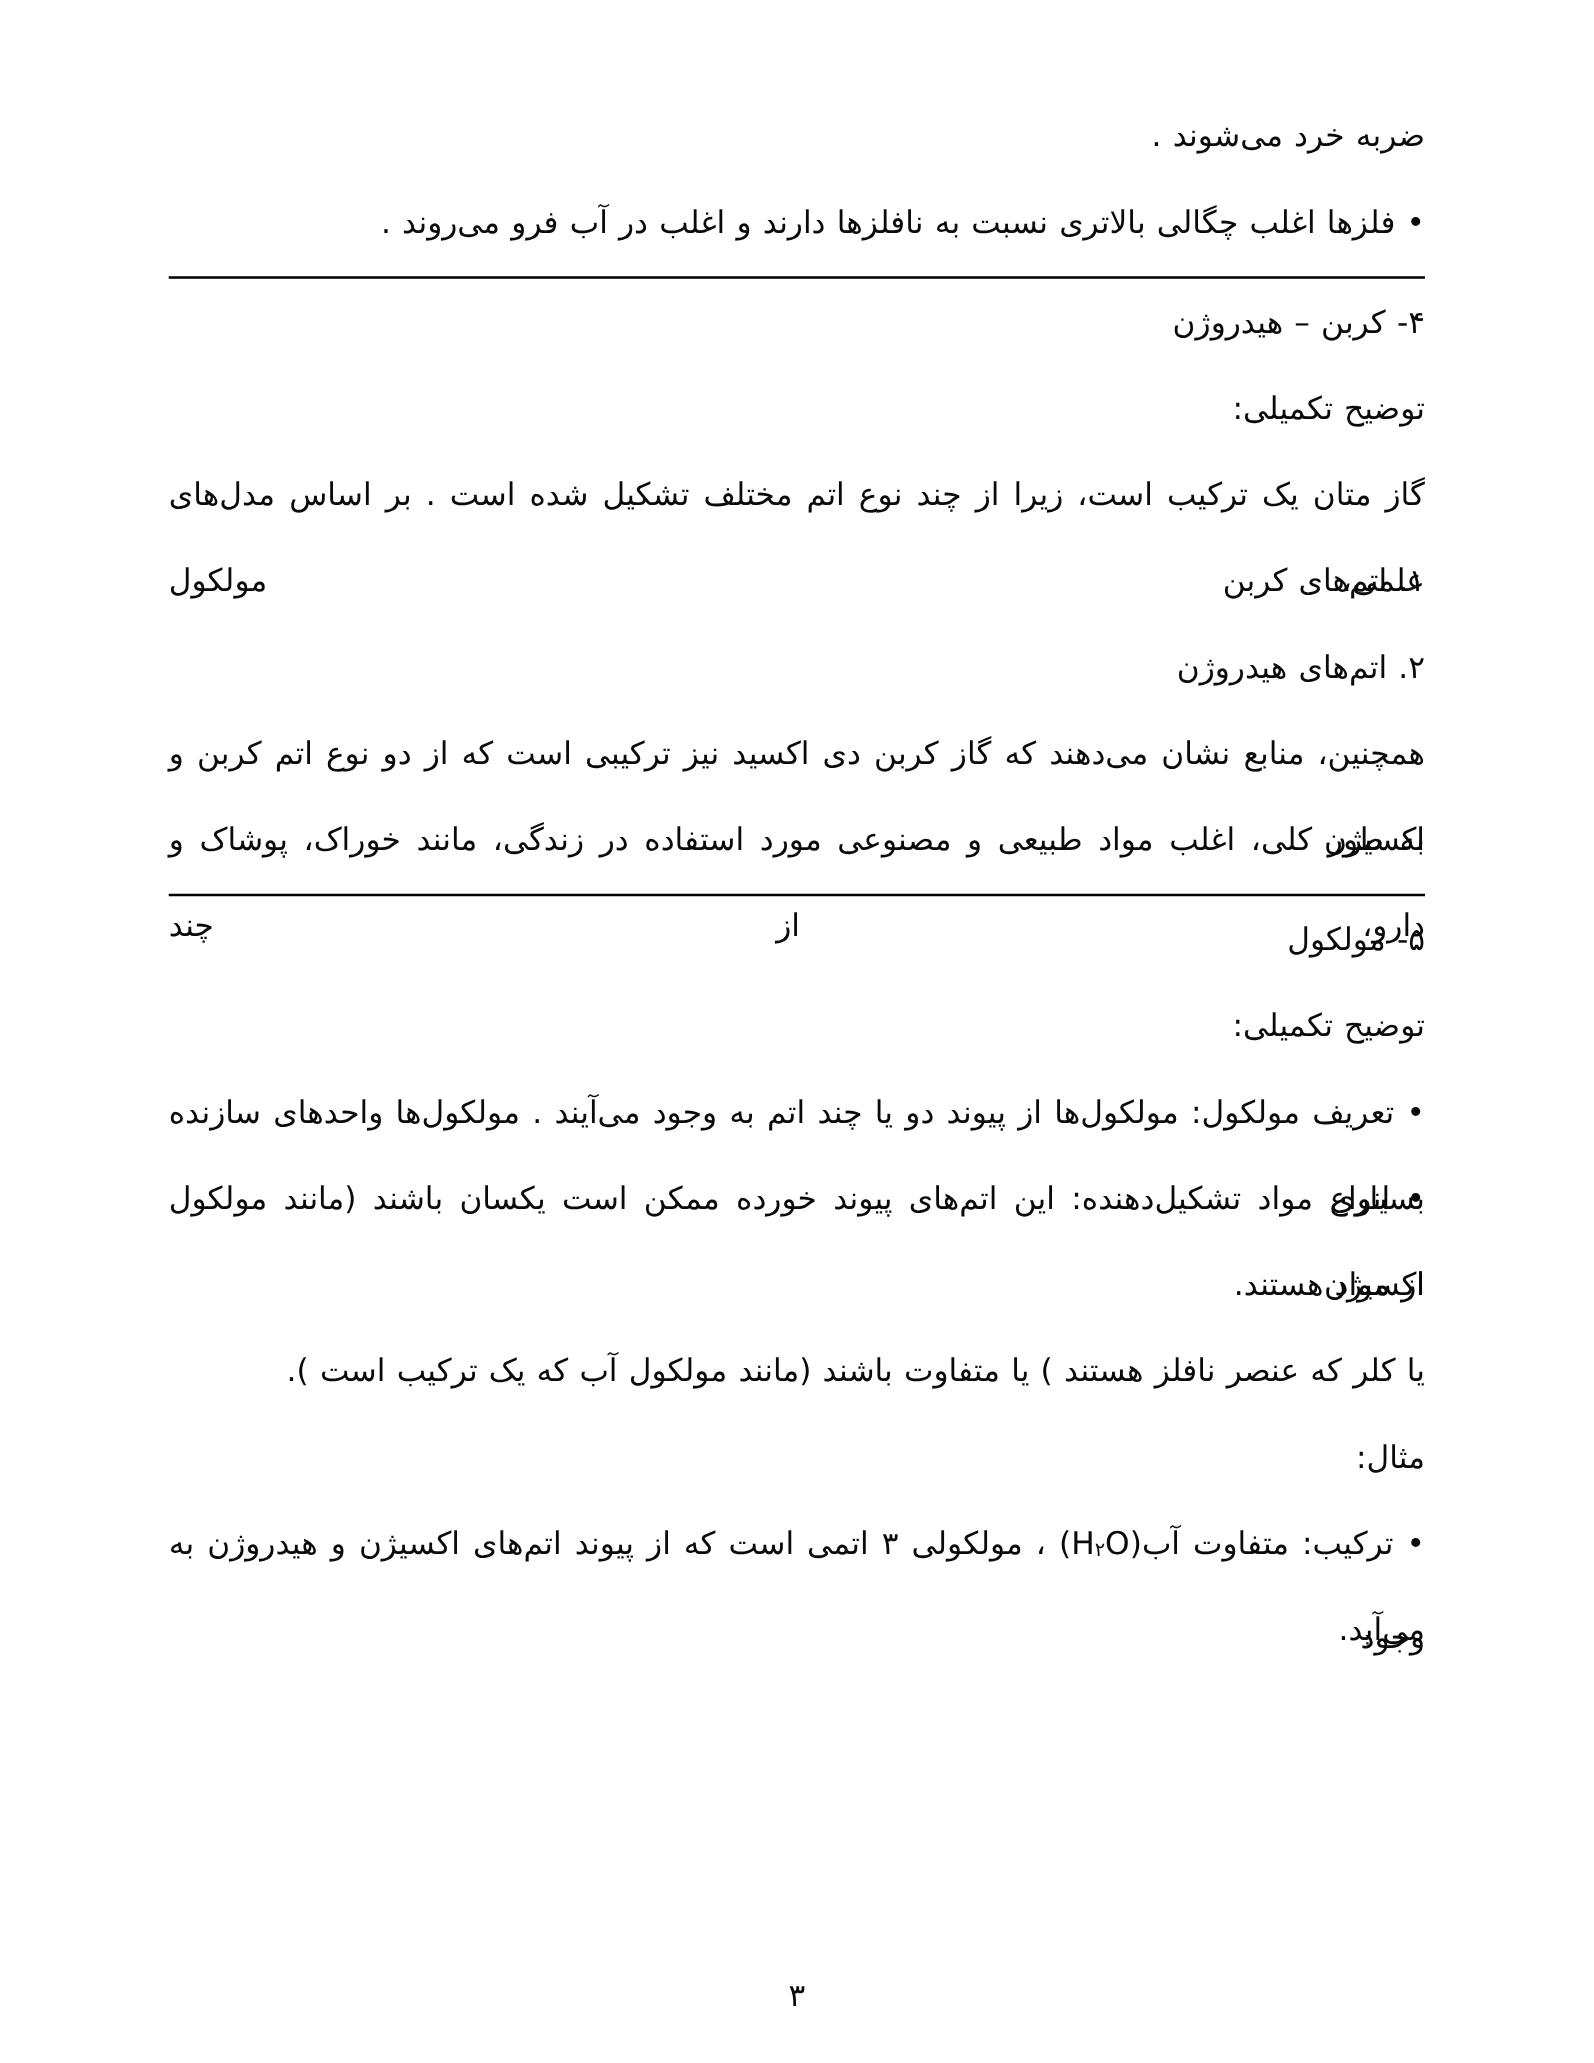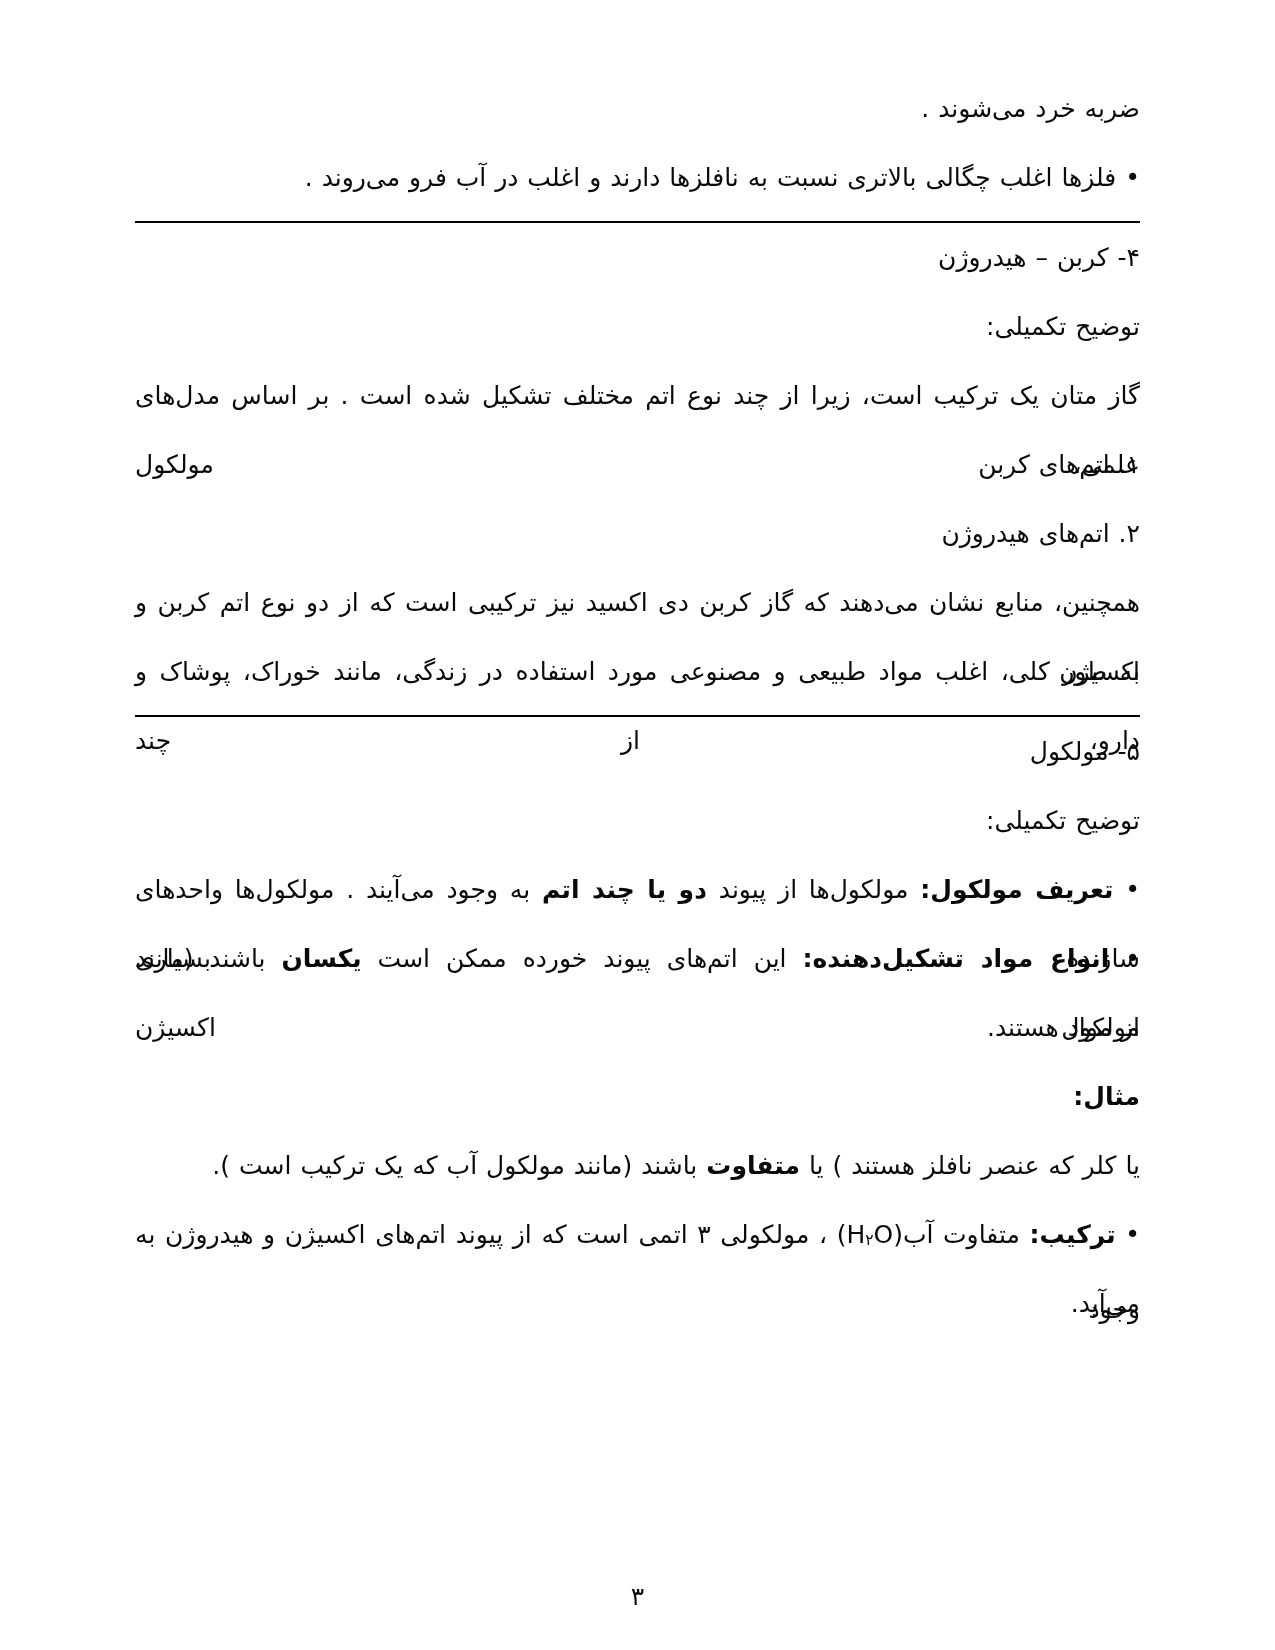--- a/index.html
+++ b/index.html
@@ -35,21 +35,21 @@
     white-space: normal;
     word-spacing: 1px;
   }
   .align-right {
     text-align: right;
   }
   .align-justify {
     text-align: justify;
     text-align-last: justify;
   }
-  .b { font-weight: bold; }
+  .b { font-weight: normal; }
   .sub {
     font-size: 0.62em;
     vertical-align: -0.12em;
   }
   .rule {
     border: 0;
     border-top: 2px solid #000;
     height: 0;
     margin: 9px 0 0 0;
   }
@@ -77,19 +77,19 @@
       <div class="line align-right"><span>۱. اتم‌های کربن</span></div>
       <div class="line align-right"><span>۲. اتم‌های هیدروژن</span></div>
       <div class="line align-justify"><span>همچنین، منابع نشان می‌دهند که گاز کربن دی اکسید نیز ترکیبی است که از دو نوع اتم کربن و اکسیژن</span></div>
       <div class="line align-justify"><span>به طور کلی، اغلب مواد طبیعی و مصنوعی مورد استفاده در زندگی، مانند خوراک، پوشاک و دارو، از چند</span></div>
       <div class="rule"></div>
       <div class="line align-right"><span>۵- مولکول</span></div>
       <div class="line align-right"><span>توضیح تکمیلی:</span></div>
       <div class="line align-justify"><span>• </span><span class="b">تعریف مولکول:</span><span> مولکول‌ها از پیوند </span><span class="b">دو یا چند اتم</span><span> به وجود می‌آیند . مولکول‌ها واحدهای سازنده بسیاری</span></div>
       <div class="line align-justify"><span>• </span><span class="b">انواع مواد تشکیل‌دهنده:</span><span> این اتم‌های پیوند خورده ممکن است </span><span class="b">یکسان</span><span> باشند (مانند مولکول اکسیژن</span></div>
       <div class="line align-right"><span>از مواد هستند.</span></div>
+      <div class="line align-right"><span>یا کلر که عنصر نافلز هستند ) یا </span><span class="b">متفاوت</span><span> باشند (مانند مولکول آب که یک ترکیب است ).</span></div>
       <div class="line align-right"><span class="b">مثال:</span></div>
-      <div class="line align-right"><span>یا کلر که عنصر نافلز هستند ) یا </span><span class="b">متفاوت</span><span> باشند (مانند مولکول آب که یک ترکیب است ).</span></div>
       <div class="line align-justify"><span>• </span><span class="b">ترکیب:</span><span> متفاوت آب(H</span><span class="sub">۲</span><span>O) ، مولکولی ۳ اتمی است که از پیوند اتم‌های اکسیژن و هیدروژن به وجود</span></div>
       <div class="line align-right"><span>می‌آید.</span></div>
     </div>
   <div class="footer">۳</div>
 </div>
 
 </body></html>

